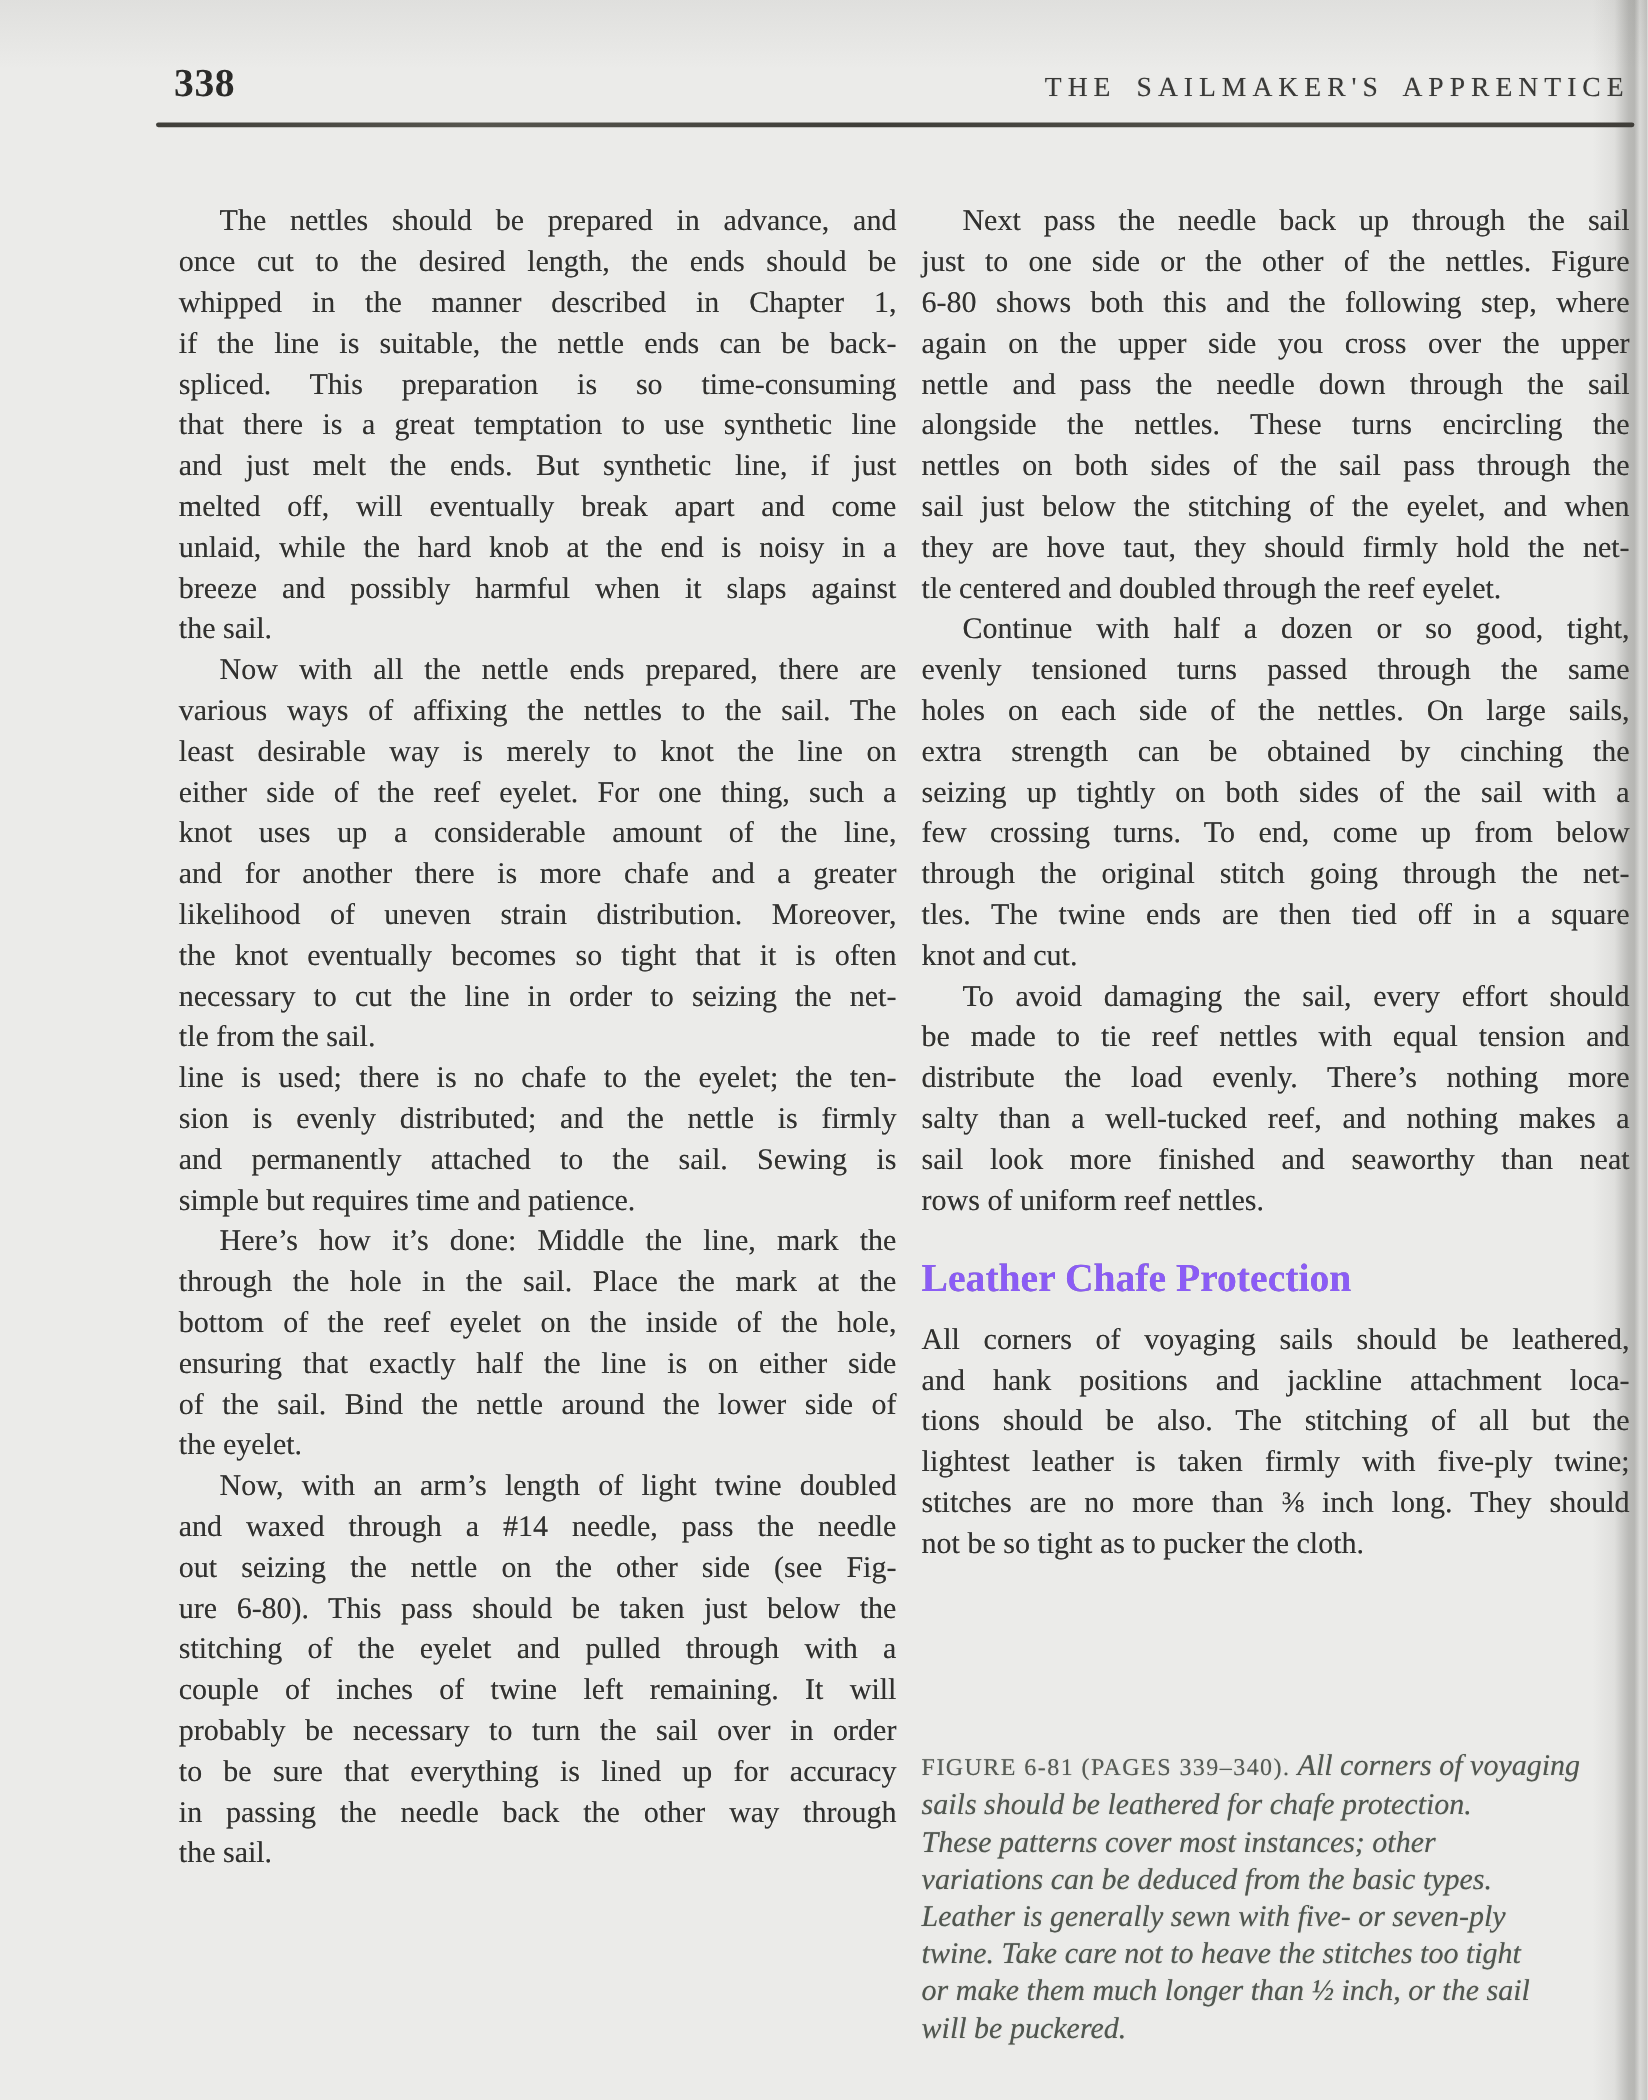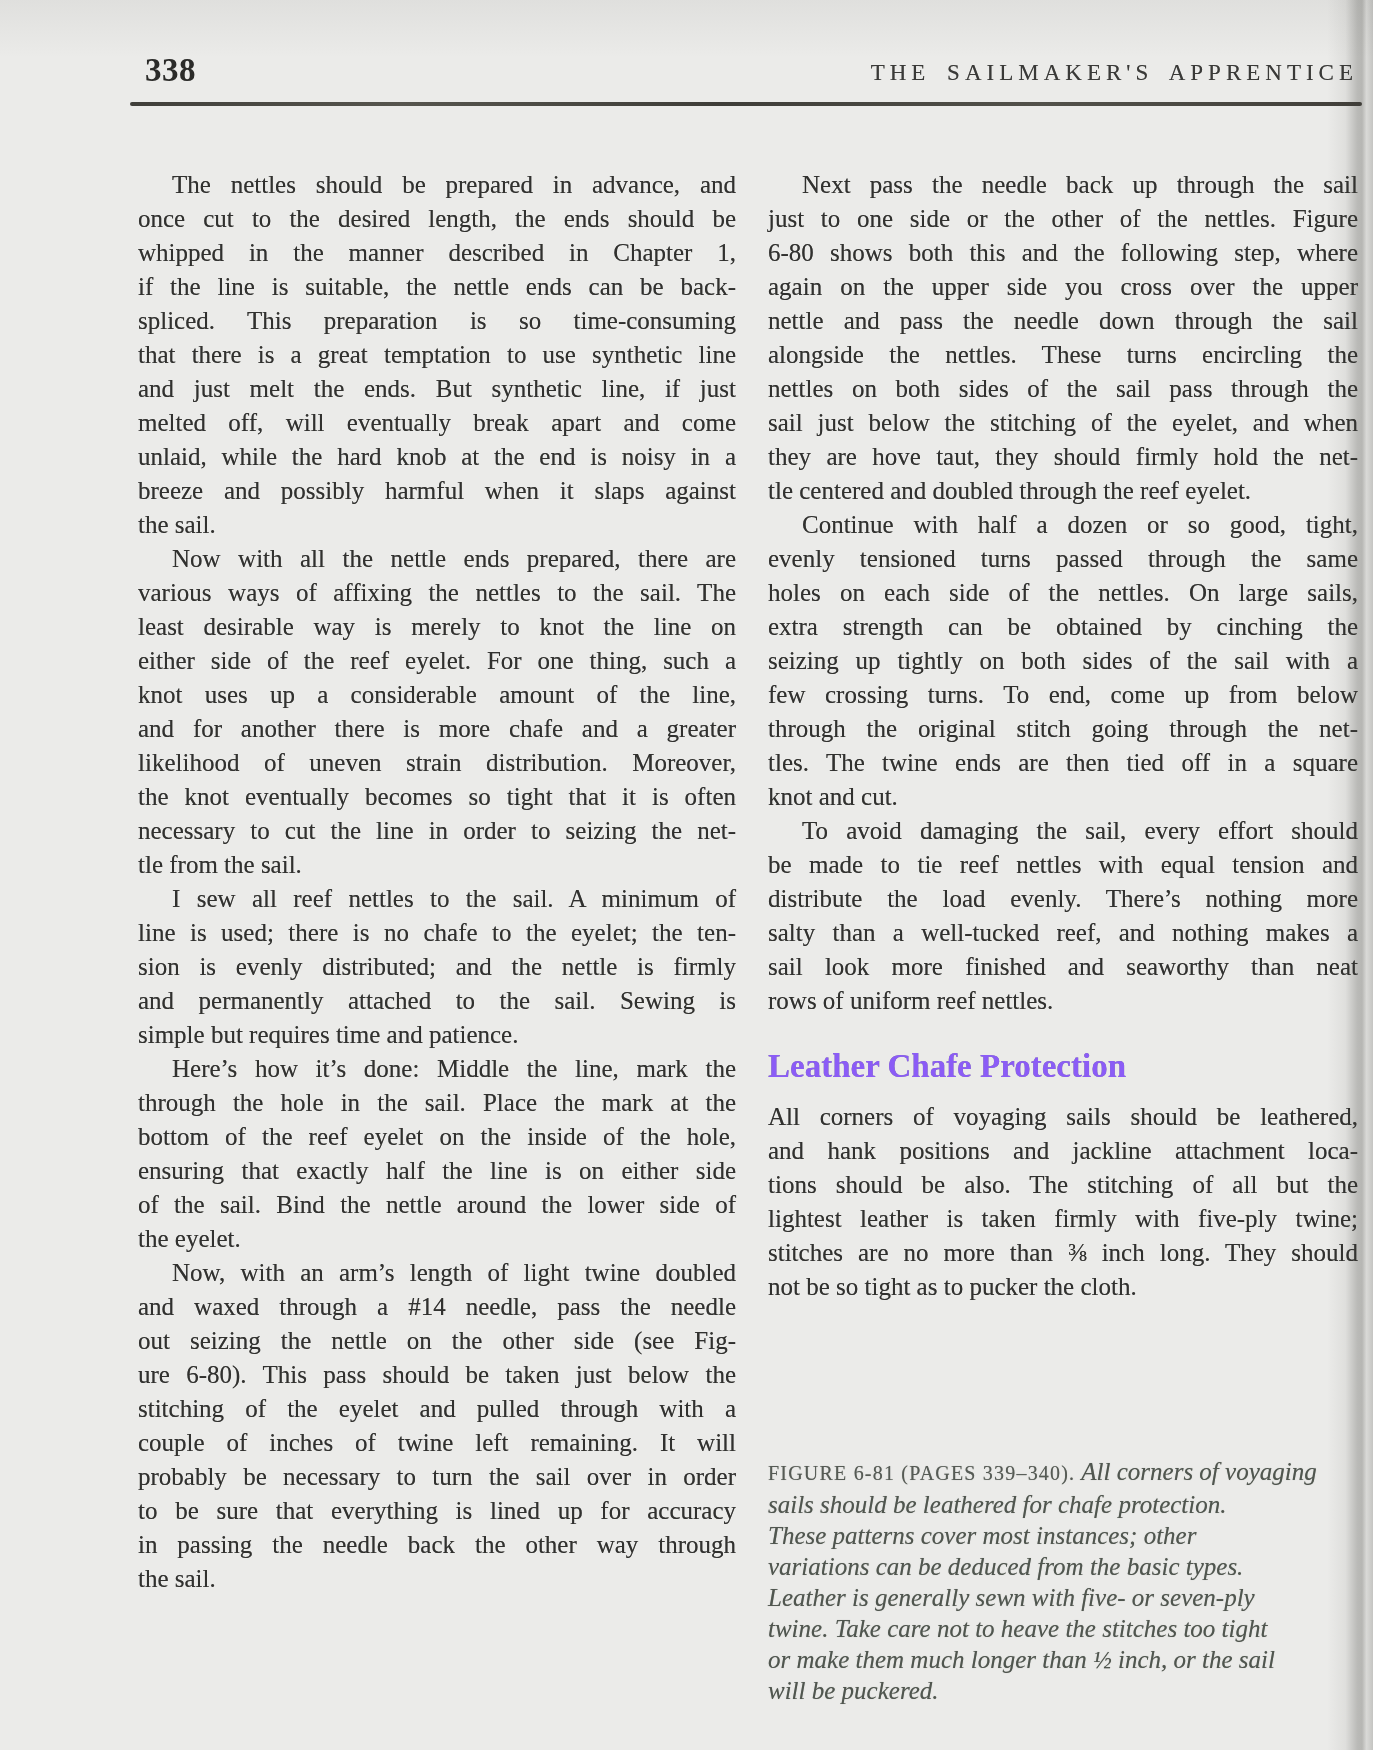--- a/index.html
+++ b/index.html
@@ -36,21 +36,21 @@
     font-size:23px;color:#3a3a38;
     letter-spacing:5px;word-spacing:6px;
     text-shadow:0 0 0.6px rgba(58,58,56,0.5);
   }
   .header-rule{
     position:absolute;left:130px;top:102px;
     width:1232px;height:4px;border-radius:2px;
     background:linear-gradient(90deg,#403f3a,#56554e 22%,#3e3d38 48%,#52514a 74%,#413f3a);
   }
   .col{position:absolute;top:168px;}
-  .col-left{left:138px;width:598px;font-family:Liberation Serif, serif;}
+  .col-left{left:149px;width:598px;font-family:Liberation Serif, serif;}
   .col-right{left:768px;width:590px;}
   .para{margin:0;}
   .line{
     font-size:25px;line-height:34px;color:#31312f;
     text-align:justify;text-align-last:justify;
     text-shadow:0 0 0.5px rgba(49,49,47,0.55);
     white-space:normal;
   }
   .line.last{text-align-last:left;}
   .line.ind{text-indent:34px;}
@@ -99,21 +99,20 @@
         <div class="line">least desirable way is merely to knot the line on</div>
         <div class="line">either side of the reef eyelet. For one thing, such a</div>
         <div class="line">knot uses up a considerable amount of the line,</div>
         <div class="line">and for another there is more chafe and a greater</div>
         <div class="line">likelihood of uneven strain distribution. Moreover,</div>
         <div class="line">the knot eventually becomes so tight that it is often</div>
         <div class="line">necessary to cut the line in order to seizing the net-</div>
         <div class="line last">tle from the sail.</div>
       </div>
       <div class="para">
-        <div class="line ind">I sew all reef nettles to the sail. A minimum of</div>
         <div class="line">line is used; there is no chafe to the eyelet; the ten-</div>
         <div class="line">sion is evenly distributed; and the nettle is firmly</div>
         <div class="line">and permanently attached to the sail. Sewing is</div>
         <div class="line last">simple but requires time and patience.</div>
       </div>
       <div class="para">
         <div class="line ind">Here’s how it’s done: Middle the line, mark the</div>
         <div class="line">through the hole in the sail. Place the mark at the</div>
         <div class="line">bottom of the reef eyelet on the inside of the hole,</div>
         <div class="line">ensuring that exactly half the line is on either side</div>

